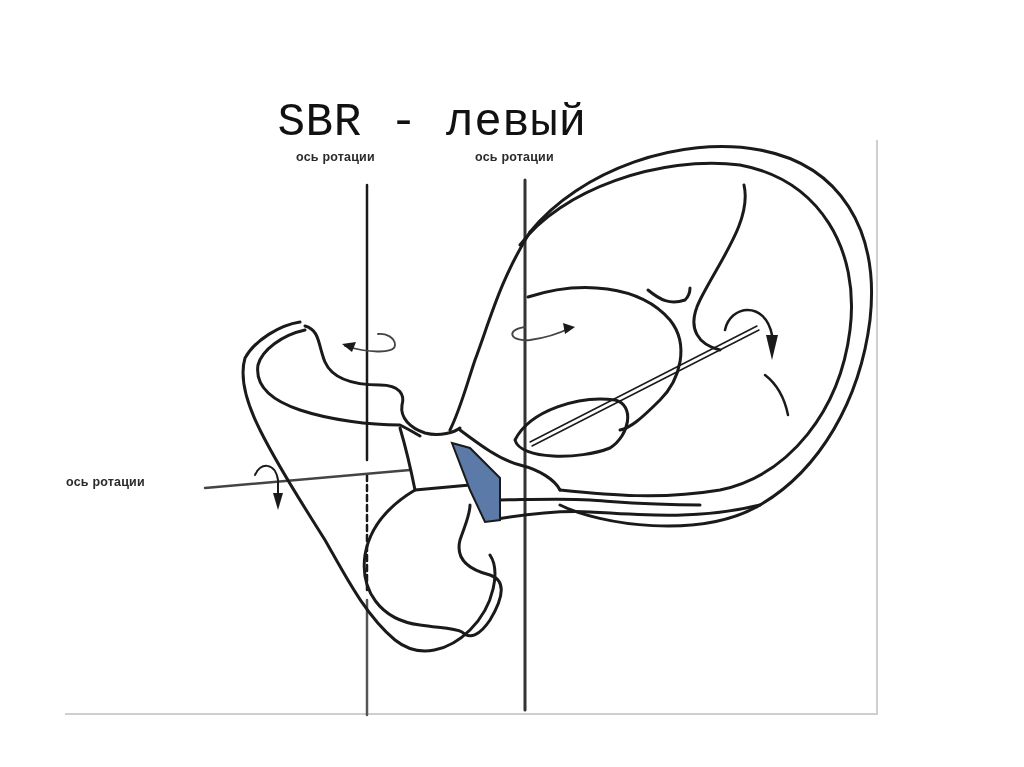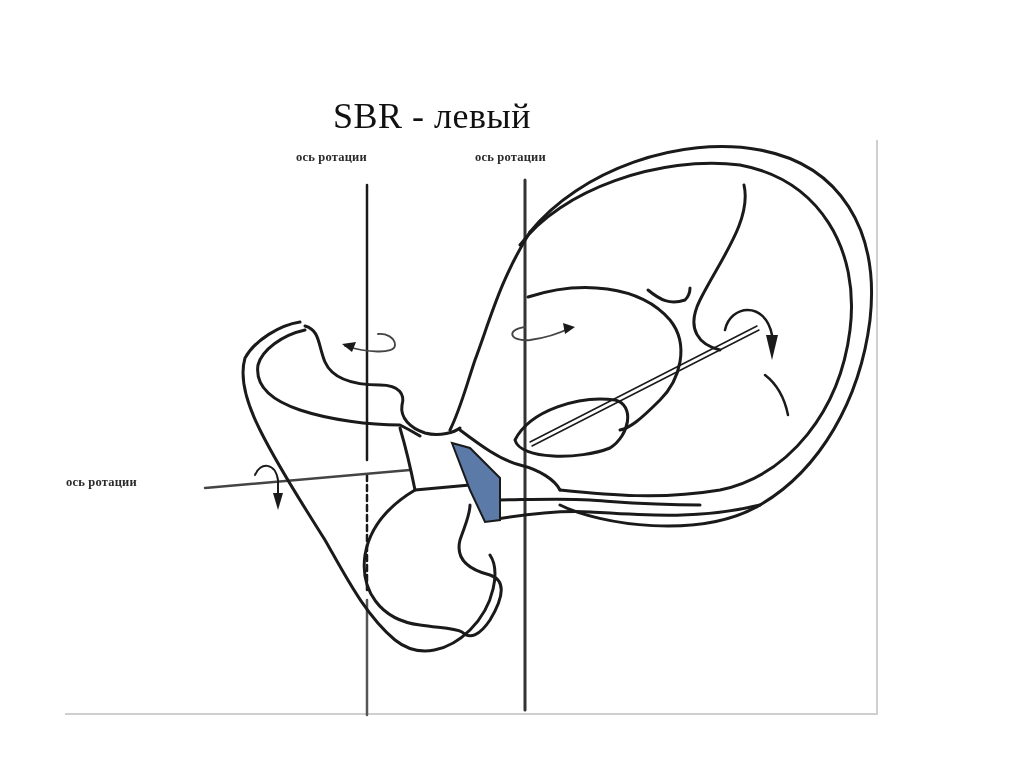--- a/index.html
+++ b/index.html
@@ -13,22 +13,22 @@
       position: relative;
       overflow: hidden;
       font-family: "Liberation Sans", sans-serif;
     }
     .slide-title {
       position: absolute;
       left: 0;
       top: 62px;
       width: 864px;
       text-align: center;
-      font-family: Liberation Serif, serif;
-      font-size: 36px;
+      font-family: Liberation Mono, monospace;
+      font-size: 46px;
       font-weight: normal;
       color: #111111;
       letter-spacing: 0.5px;
       line-height: 60px;
     }
     .figure-frame {
       position: absolute;
       left: 65px;
       top: 140px;
       width: 813px;
@@ -40,21 +40,21 @@
     }
     .figure-svg {
       position: absolute;
       left: 0;
       top: 0;
       width: 1024px;
       height: 767px;
     }
     .axis-label {
       position: absolute;
-      font-family: Liberation Serif, serif;
+      font-family: Liberation Sans, sans-serif;
       font-weight: bold;
       font-size: 12.5px;
       color: #2a2a2a;
       white-space: nowrap;
       letter-spacing: 0.2px;
     }
     .label-left-top { left: 296px; top: 150px; }
     .label-mid-top { left: 475px; top: 150px; }
     .label-left-side { left: 66px; top: 475px; }
   </style>

